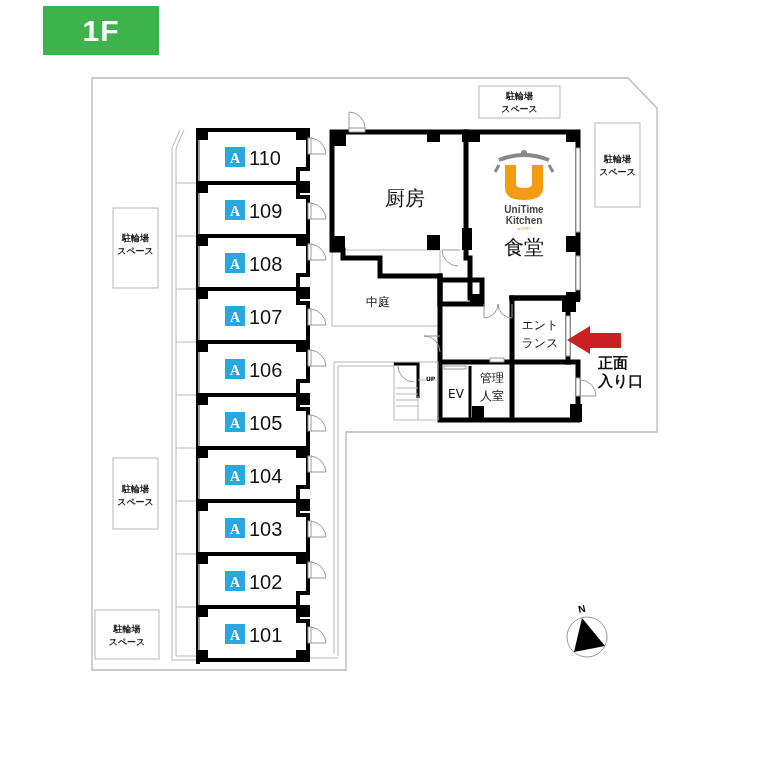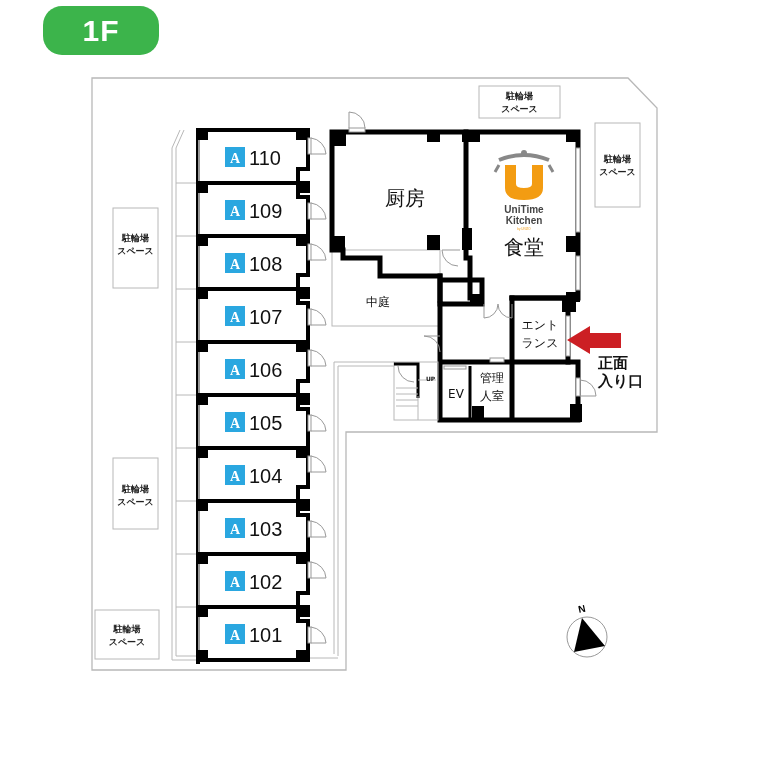--- a/index.html
+++ b/index.html
@@ -1,21 +1,21 @@
 <!DOCTYPE html>
 <html><head>
 <meta charset="utf-8">
 <style>
   html, body { margin: 0; padding: 0; background: #ffffff; }
   body { width: 776px; height: 776px; position: relative; overflow: hidden;
          font-family: "DejaVu Sans", sans-serif; }
   .floor-badge { position: absolute; left: 43px; top: 6px; width: 116px; height: 49px;
                  background: #3cb44b; color: #fff; font-family: "Liberation Sans", sans-serif;
                  font-weight: bold; font-size: 30px; display: flex; align-items: center;
-                 justify-content: center; letter-spacing: 1px; border-radius: 19px; }
+                 justify-content: center; letter-spacing: 1px; }
   svg { position: absolute; left: 0; top: 0; }
   .site { fill: none; stroke: #b8b8b8; stroke-width: 1.3; }
   .thin { fill: none; stroke: #b8b8b8; stroke-width: 1; }
   .wall { fill: none; stroke: #000; stroke-width: 5; stroke-linejoin: miter; stroke-linecap: square; }
   .wall-thin { fill: none; stroke: #000; stroke-width: 3; }
   .col { fill: #000; }
   .door { fill: none; stroke: #999; stroke-width: 1; }
   .win { fill: #fff; stroke: #999; stroke-width: 1; }
   .lbl { font-family: "DejaVu Sans", sans-serif; fill: #111; }
   .parking-label { font-size: 9px; font-weight: bold; text-anchor: middle; fill: #222; }

